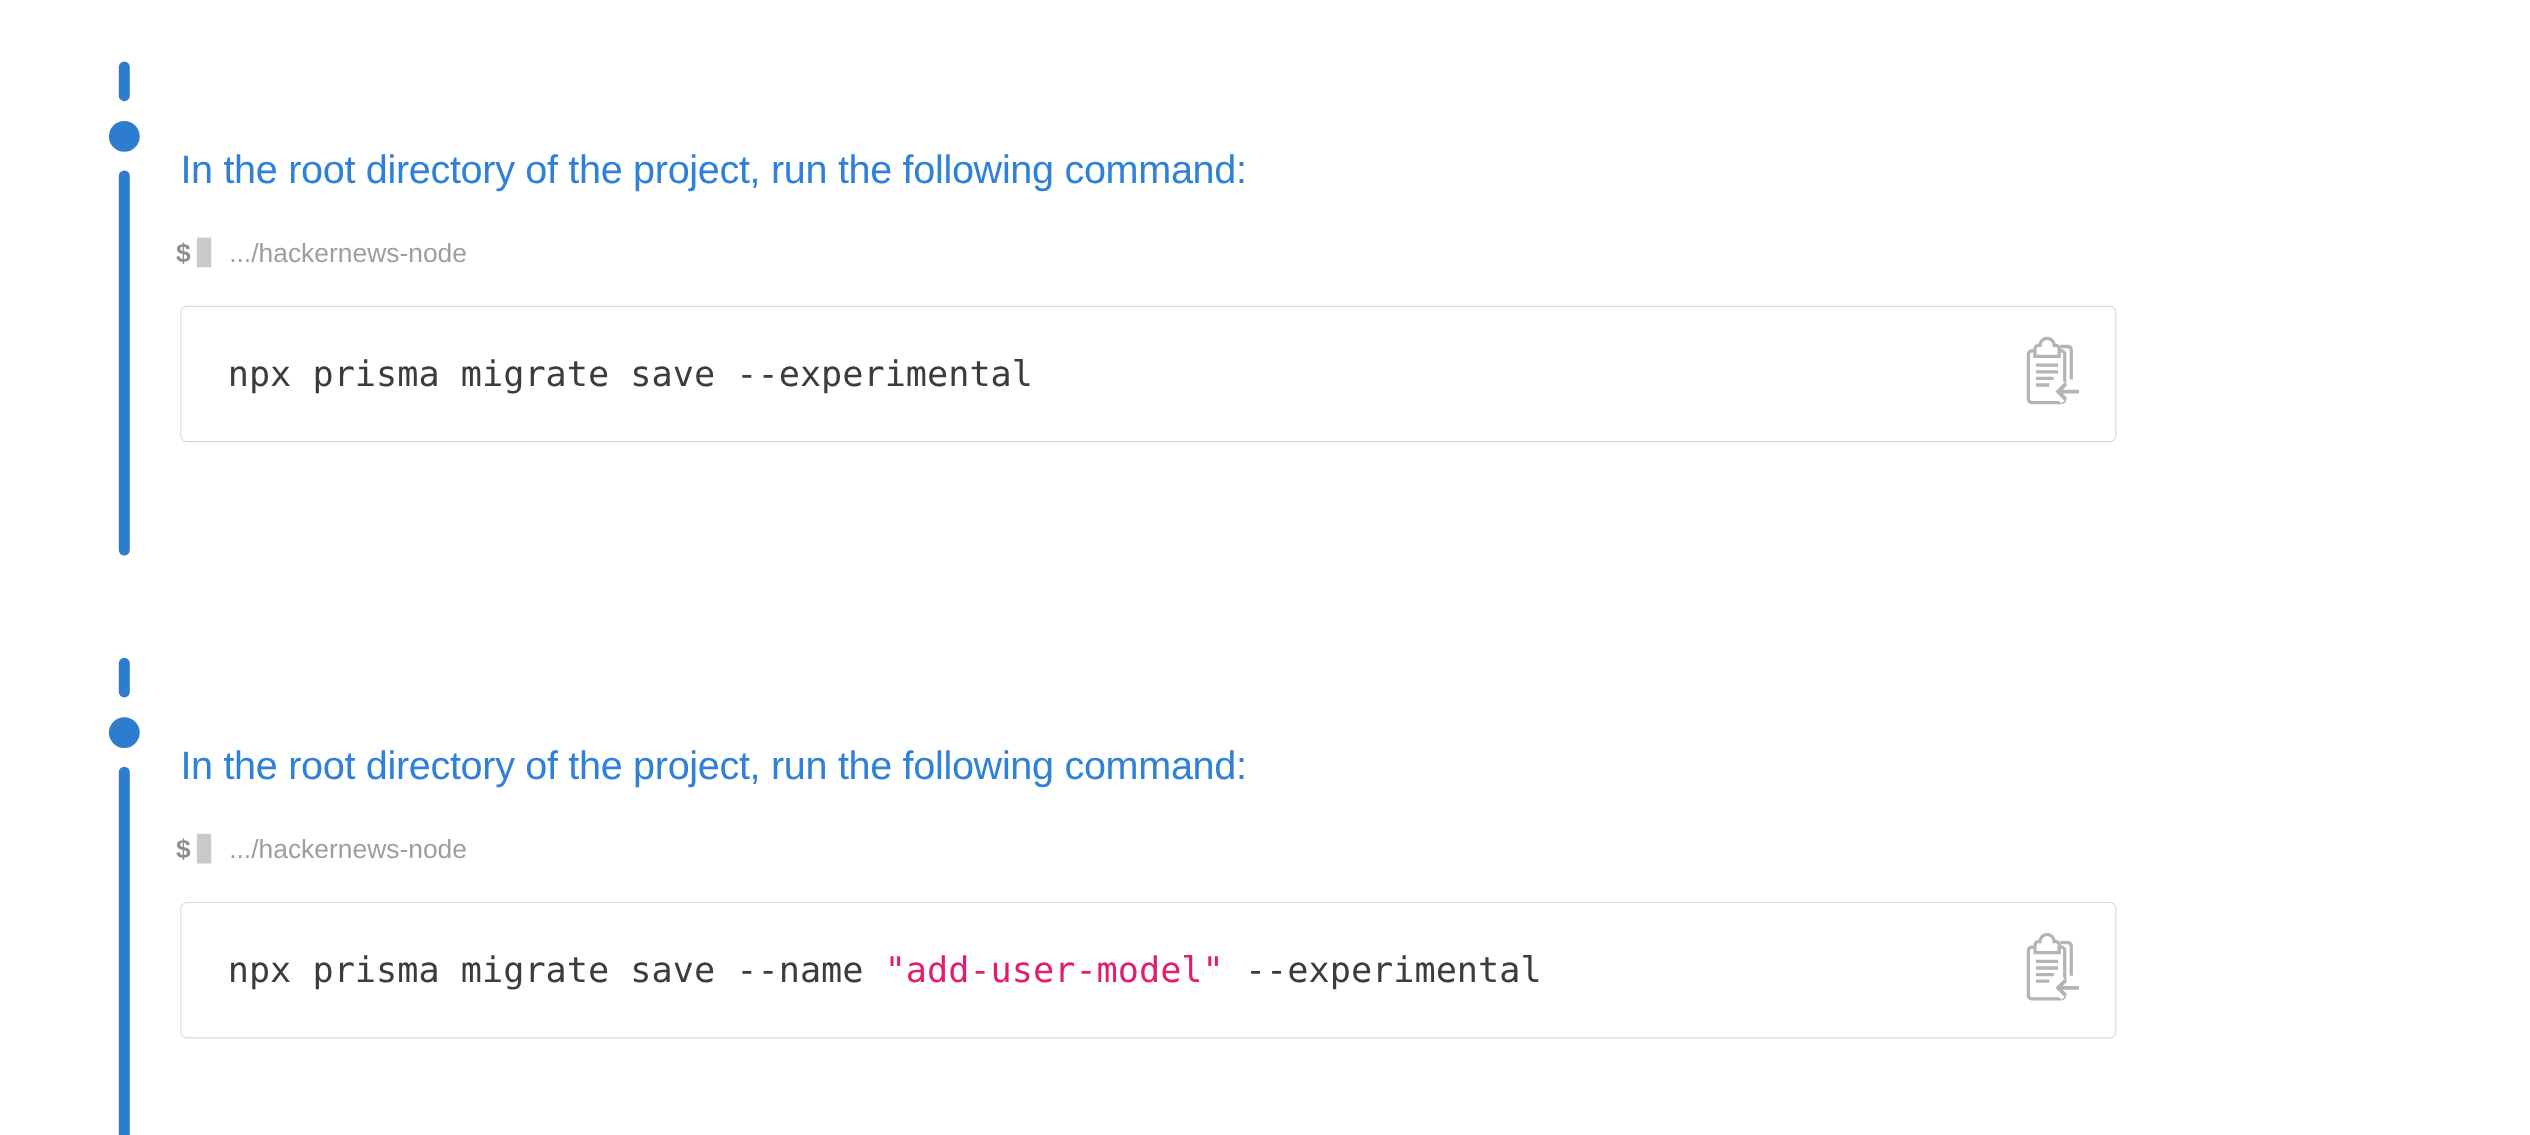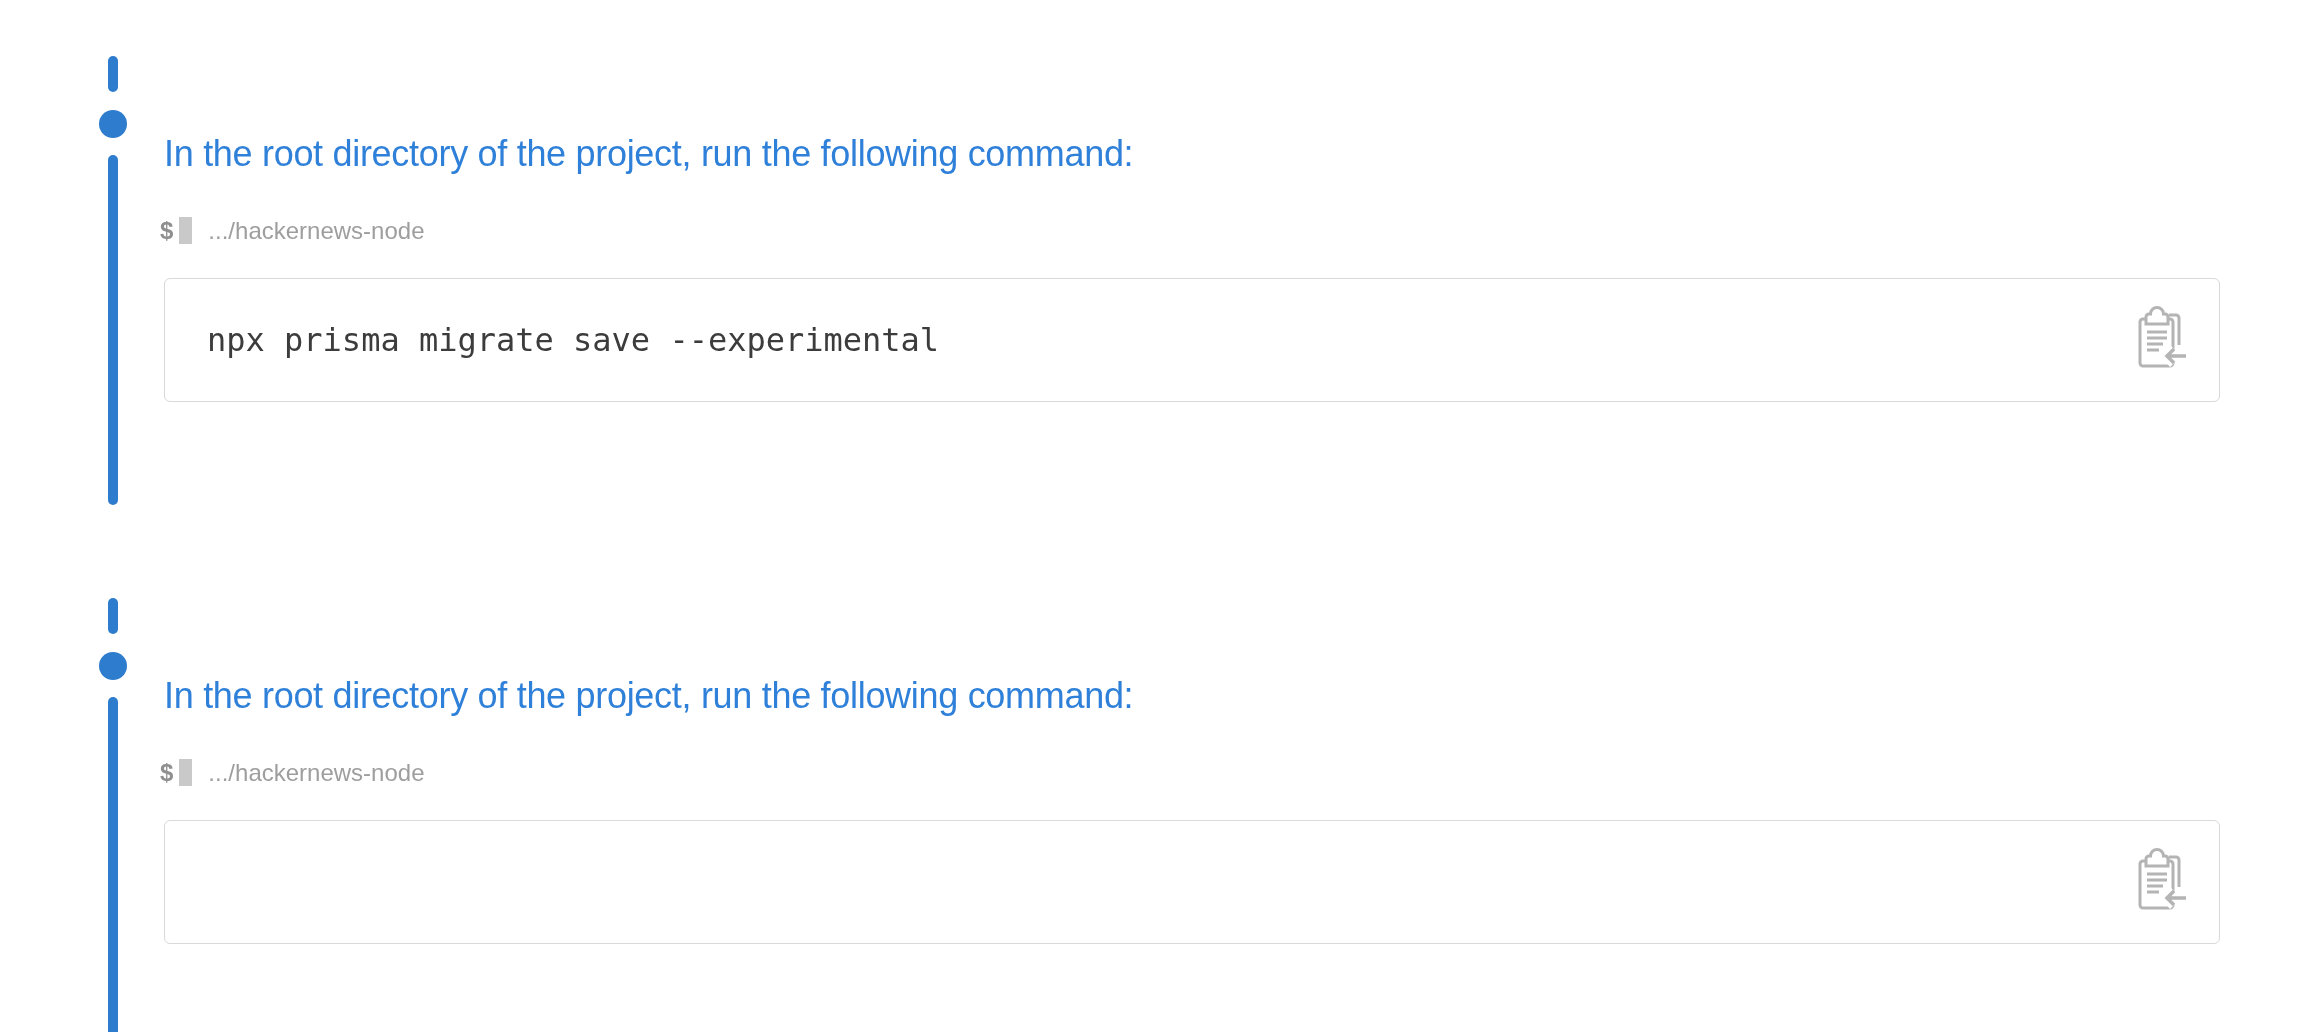--- a/index.html
+++ b/index.html
@@ -70,21 +70,21 @@
     display: inline-block;
     width: 13px; height: 27px;
     background: var(--c-cursor-gray, #c9c9c9);
     margin: 0 16px 0 6px;
     vertical-align: -5px;
   }
 
   .codebox {
     position: absolute;
     left: 164px; top: 222px;
-    width: 2056px; height: 124px;
+    width: 1760px; height: 124px;
     box-sizing: border-box;
     border: 1px solid var(--c-border-gray, #d9d9d9);
     border-radius: 6px;
     background: #ffffff;
     display: flex;
     align-items: center;
     padding: 0 120px 0 42px;
   }
   .cmd {
     font-family: "DejaVu Sans Mono", monospace;
@@ -144,20 +144,21 @@
     <span class="dot"></span>
     <span class="rail"></span>
 
     <h2 class="instruction">In the root directory of the project, run the following command:</h2>
 
     <div class="term">
       <span class="prompt">$</span><span class="cursor"></span><span class="path">.../hackernews-node</span>
     </div>
 
     <div class="codebox">
+      <code class="cmd"><span class="token-plain">npx prisma migrate save --name </span><span class="token-string">"add-user-model"</span><span class="token-plain"> --experimental</span></code>
       <button class="copy-btn">
         <span>
           <svg width="56" height="68" viewBox="0 0 56 68" fill="none">
             <path d="M36 9 h7 a3 3 0 0 1 3 3 v27" stroke="#b4b4b4" stroke-width="3" fill="none"></path>
             <rect x="7" y="13" width="33" height="47" rx="3" stroke="#b4b4b4" stroke-width="3" fill="none"></rect>
             <path d="M13 18 v-7 a3 3 0 0 1 3 -3 h1.5 a6.5 6.5 0 0 1 13 0 h1.5 a3 3 0 0 1 3 3 v7 z" fill="#ffffff" stroke="#b4b4b4" stroke-width="3"></path>
             <path d="M14 26 h20 M14 32 h20 M14 38 h16 M14 44 h12" stroke="#b4b4b4" stroke-width="3"></path>
             <path d="M53 50 H34 M41 43 l-7 7 7 7" stroke="#ffffff" stroke-width="11" fill="none"></path>
             <path d="M53 50 H34 M41 43 l-7 7 7 7" stroke="#b4b4b4" stroke-width="3.5" fill="none"></path>
           </svg>

